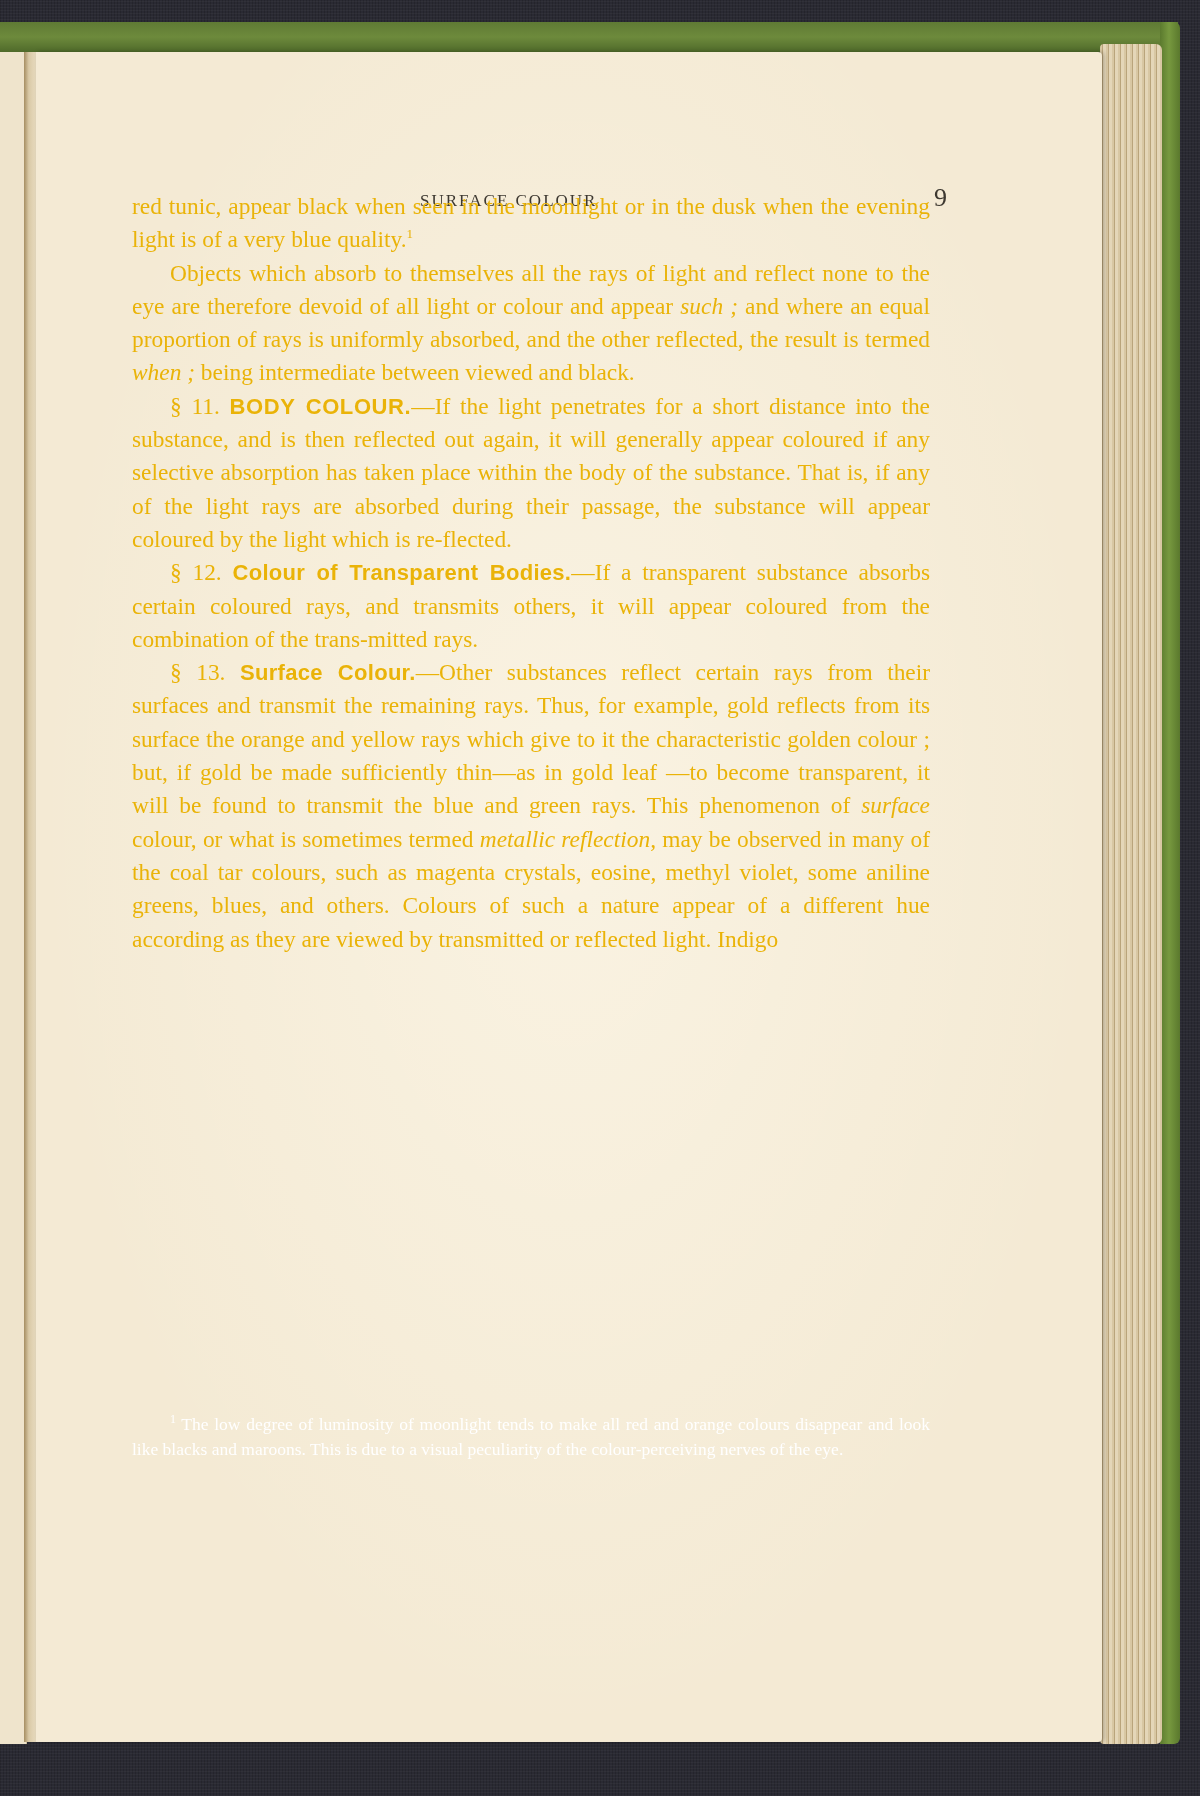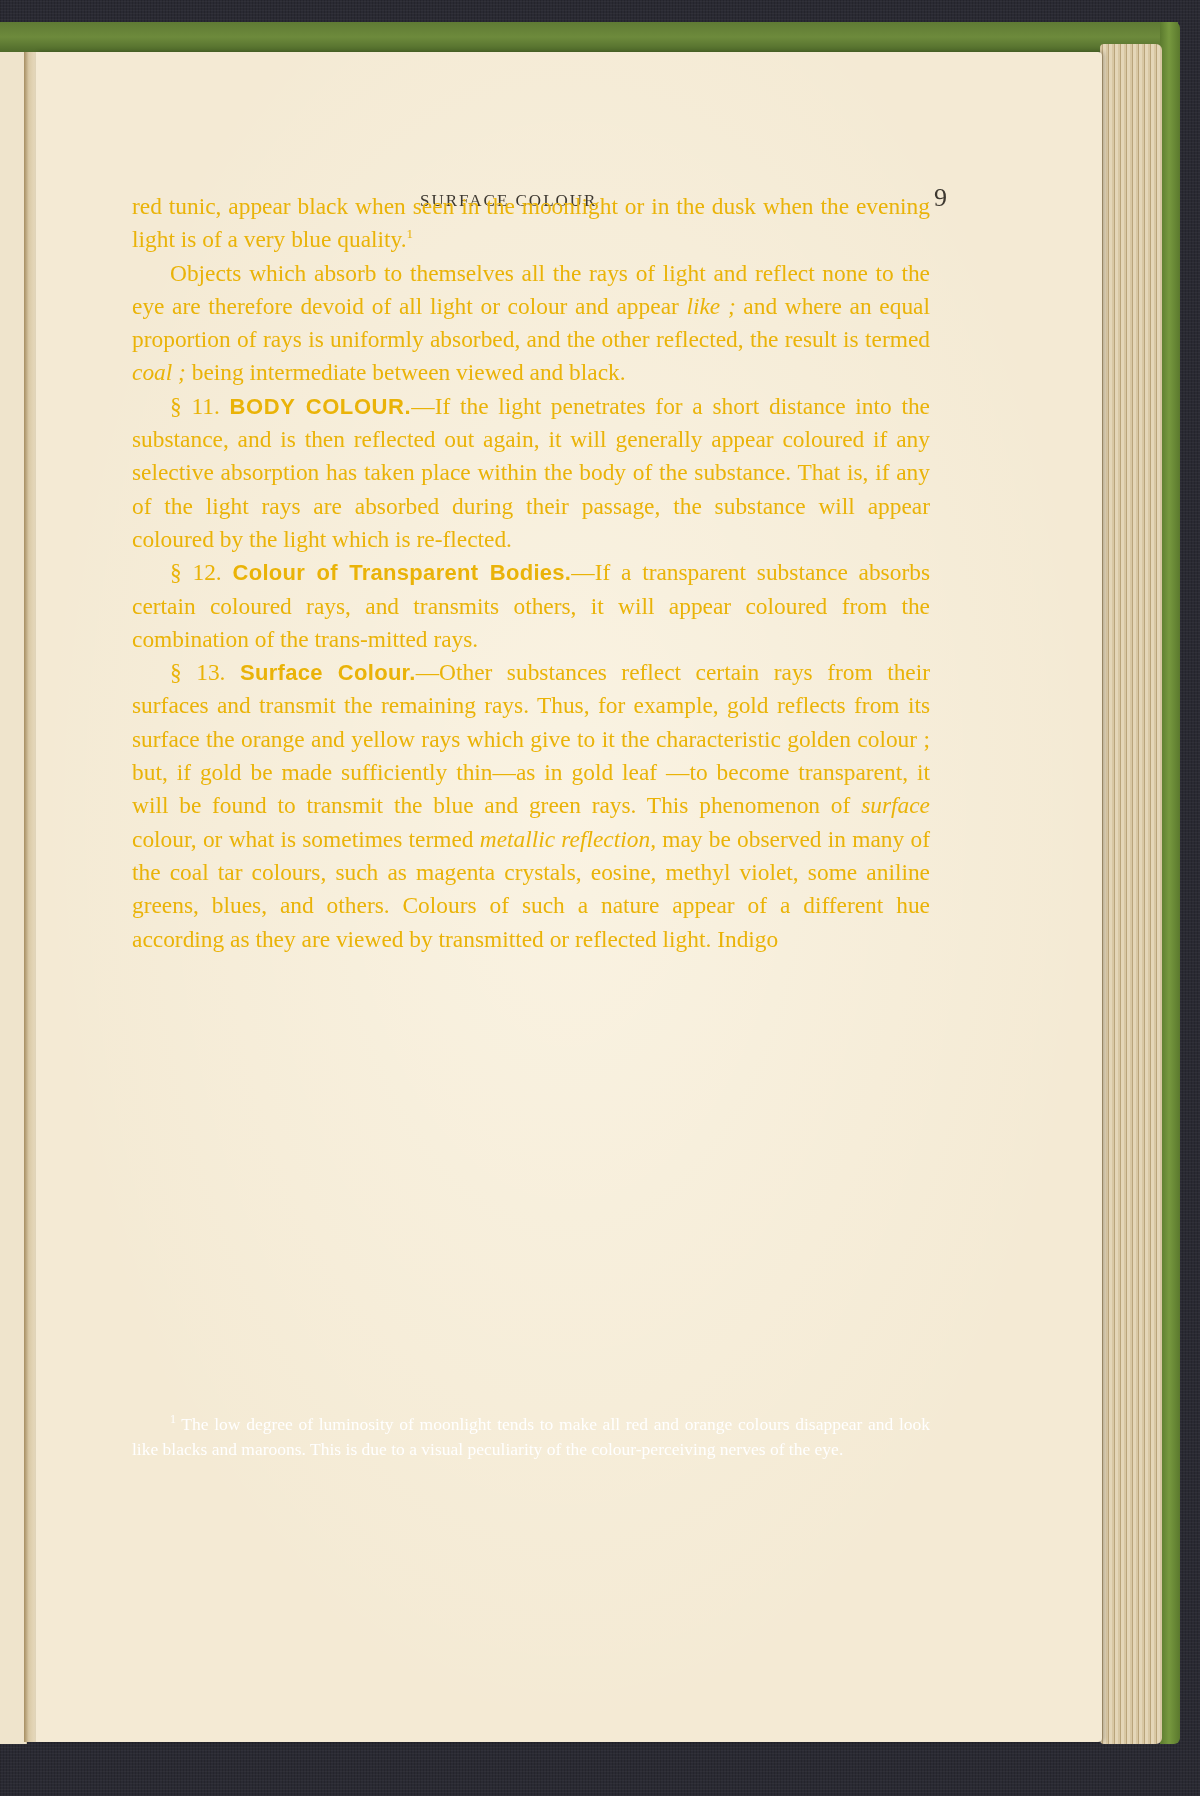--- a/index.html
+++ b/index.html
@@ -158,21 +158,21 @@
 
 <div class="page">
   <div class="running-head">
     <span class="running-title">SURFACE COLOUR</span>
     <span class="page-number">9</span>
   </div>
 </div>
 
 <div class="body-text">
   <p class="cont"><span>red tunic, appear black when seen in the moonlight or in the dusk when the evening light is of a very blue quality.</span><sup>1</sup></p>
-  <p><span>Objects which absorb to themselves all the rays of light and reflect none to the eye are therefore devoid of all light or colour and appear </span><i>like ;</i><span> and where an equal proportion of rays is uniformly absorbed, and the other reflected, the result is termed </span><i>coal ;</i><span> being intermediate between viewed and black.</span></p>
+  <p><span>Objects which absorb to themselves all the rays of light and reflect none to the eye are therefore devoid of all light or colour and appear </span><i>such ;</i><span> and where an equal proportion of rays is uniformly absorbed, and the other reflected, the result is termed </span><i>when ;</i><span> being intermediate between viewed and black.</span></p>
   <p><span>§ 11.</span> <span class="sec-head caps">BODY COLOUR.</span><span>—If the light penetrates for a short distance into the substance, and is then reflected out again, it will generally appear coloured if any selective absorption has taken place within the body of the substance. That is, if any of the light rays are absorbed during their passage, the substance will appear coloured by the light which is re-flected.</span></p>
   <p><span>§ 12.</span> <span class="sec-head">Colour of Transparent Bodies.</span><span>—If a transparent substance absorbs certain coloured rays, and transmits others, it will appear coloured from the combination of the trans-mitted rays.</span></p>
   <p><span>§ 13.</span> <span class="sec-head">Surface Colour.</span><span>—Other substances reflect certain rays from their surfaces and transmit the remaining rays. Thus, for example, gold reflects from its surface the orange and yellow rays which give to it the characteristic golden colour ; but, if gold be made sufficiently thin—as in gold leaf —to become transparent, it will be found to transmit the blue and green rays. This phenomenon of </span><i>surface</i><span> colour, or what is sometimes termed </span><i>metallic reflection,</i><span> may be observed in many of the coal tar colours, such as magenta crystals, eosine, methyl violet, some aniline greens, blues, and others. Colours of such a nature appear of a different hue according as they are viewed by transmitted or reflected light. Indigo</span></p>
 </div>
 
 <div class="footnote">
   <p><span class="fn-mark">1</span><span> The low degree of luminosity of moonlight tends to make all red and orange colours disappear and look like blacks and maroons. This is due to a visual peculiarity of the colour-perceiving nerves of the eye.</span></p>
 </div>
 
 </body></html>

